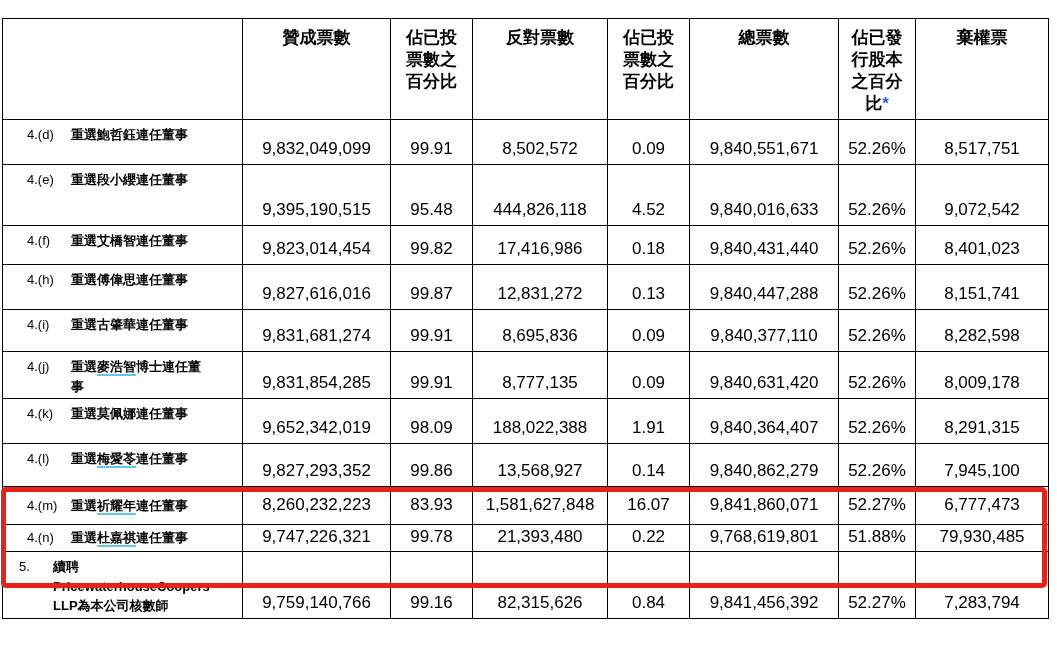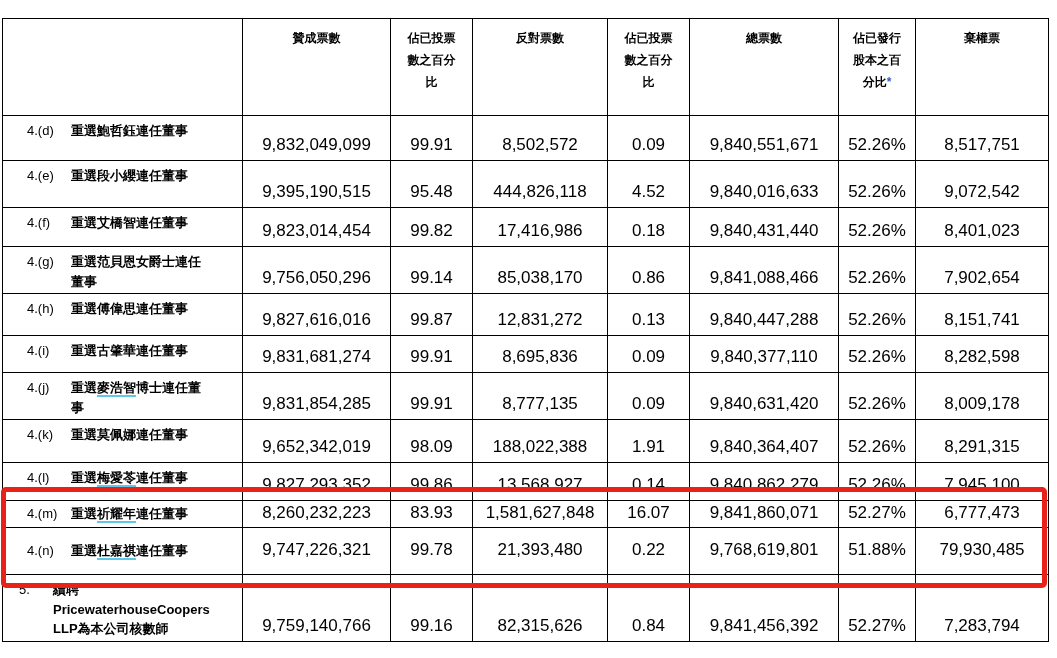--- a/index.html
+++ b/index.html
@@ -8,21 +8,21 @@
     font-family:"Liberation Sans","DejaVu Sans",sans-serif;
     color:#000;
   }
   table.results{
     border-collapse:collapse;table-layout:fixed;
     width:1046px;margin:18px 0 0 2px;
   }
   th,td{border:1.5px solid #000;overflow:hidden;}
   thead th{
     vertical-align:top;text-align:center;font-weight:bold;
-    font-size:12px;line-height:22px;padding:8px 2px 4px 2px;height:97px;
+    font-size:17px;line-height:22px;padding:8px 2px 4px 2px;height:97px;
     box-sizing:border-box;
   }
   .hwrap{display:inline-block;}
   .hwrap.narrow{max-width:56px;}
   .star{color:var(--star,#2a5bd7);font-weight:bold;}
   td.c-label{vertical-align:top;padding:5px 4px 2px 0;box-sizing:border-box;}
   .lab{display:flex;align-items:flex-start;font-size:13px;line-height:19.5px;}
   .lv-a .lab{padding-left:24px;}
   .lv-a .num{flex:0 0 auto;min-width:44px;}
   .lv-b .lab{padding-left:16px;}
@@ -31,21 +31,21 @@
   .uname{
     border-bottom:2.5px solid var(--cyan,#5ec8e8);
     padding-bottom:0px;
   }
   td.c-num{
     vertical-align:bottom;text-align:center;
     font-size:17px;padding:0 2px 5px 2px;box-sizing:border-box;
   }
   
   tbody tr:nth-child(1){height:45px;}
-  tbody tr:nth-child(2){height:47px;margin-top:24px;}
+  tbody tr:nth-child(2){height:61px;margin-top:24px;}
   tbody tr:nth-child(3){height:39px;}
   tbody tr:nth-child(4){height:45px;}
   tbody tr:nth-child(5){height:42px;}
   tbody tr:nth-child(6){height:37px;}
   tbody tr:nth-child(7){height:45px;}
   tbody tr:nth-child(8){height:43px;}
   tbody tr:nth-child(9){height:38px;}
   tbody tr:nth-child(10){height:27px;}
   tbody tr:nth-child(11){height:47px;}
   tbody tr:nth-child(12){height:60px;}
@@ -127,36 +127,20 @@
         <td class="c-num">99.82</td>
         <td class="c-num">17,416,986</td>
         <td class="c-num">0.18</td>
         <td class="c-num">9,840,431,440</td>
         <td class="c-num">52.26%</td>
         <td class="c-num">8,401,023</td>
       </tr>
       <tr class="lv-a">
         <td class="c-label">
           <div class="lab">
-            <span class="num">4.(g)</span>
-            <div class="txt"><span>重選范貝恩女爵士連任
-董事</span></div>
-          </div>
-        </td>
-        <td class="c-num">9,756,050,296</td>
-        <td class="c-num">99.14</td>
-        <td class="c-num">85,038,170</td>
-        <td class="c-num">0.86</td>
-        <td class="c-num">9,841,088,466</td>
-        <td class="c-num">52.26%</td>
-        <td class="c-num">7,902,654</td>
-      </tr>
-      <tr class="lv-a">
-        <td class="c-label">
-          <div class="lab">
             <span class="num">4.(h)</span>
             <div class="txt"><span>重選傅偉思連任董事</span></div>
           </div>
         </td>
         <td class="c-num">9,827,616,016</td>
         <td class="c-num">99.87</td>
         <td class="c-num">12,831,272</td>
         <td class="c-num">0.13</td>
         <td class="c-num">9,840,447,288</td>
         <td class="c-num">52.26%</td>

